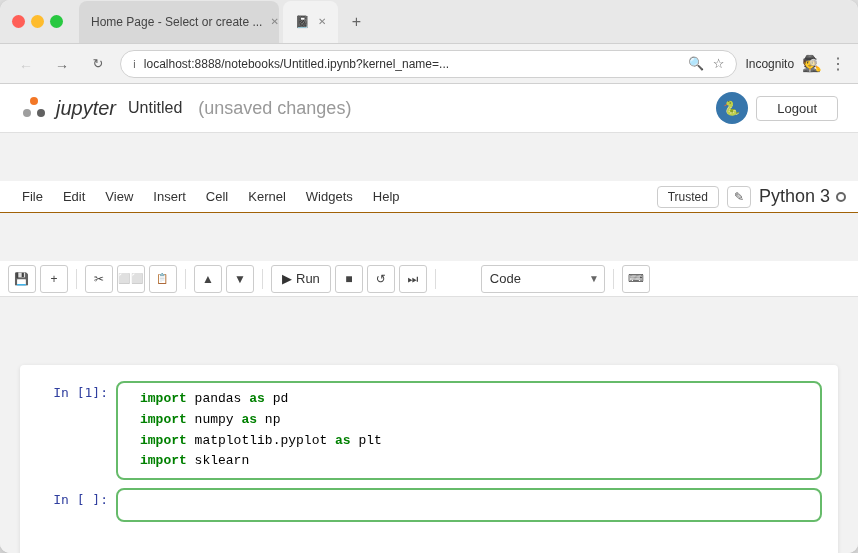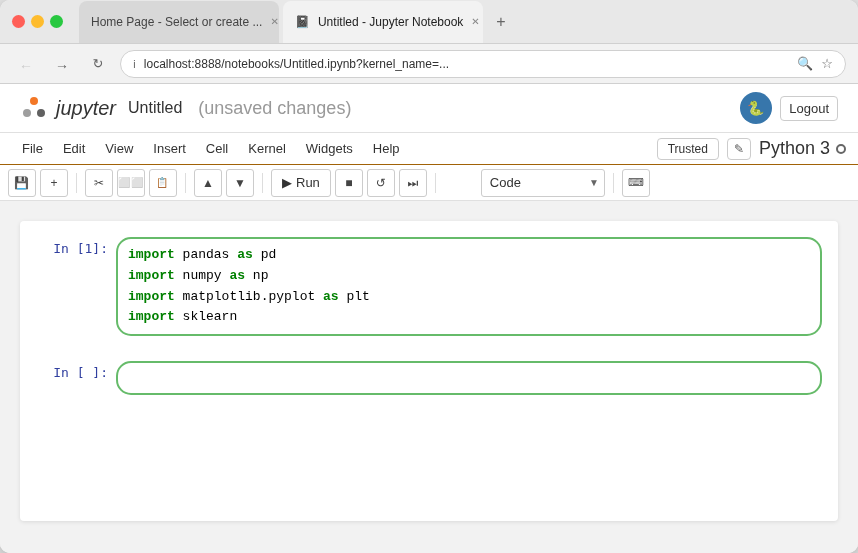--- a/index.html
+++ b/index.html
@@ -176,20 +176,21 @@
       cursor: pointer;
     }
 
     
     .jupyter-content {
       flex: 1;
       background: #f2f2f2;
       overflow: hidden;
       display: flex;
       flex-direction: column;
+      gap: 48px;
     }
 
     
     .jupyter-header {
       background: white;
       border-bottom: 1px solid #e0e0e0;
       padding: 8px 20px;
       display: flex;
       align-items: center;
       gap: 12px;
@@ -238,21 +239,21 @@
       background: #3776ab;
       border-radius: 50%;
       display: flex;
       align-items: center;
       justify-content: center;
       color: white;
       font-size: 14px;
     }
 
     .logout-btn {
-      padding: 4px 8px;
+      padding: 4px 20px;
       border: 1px solid #ccc;
       border-radius: 4px;
       background: white;
       font-size: 13px;
       cursor: pointer;
       color: #333;
     }
 
     
     .menu-bar {
@@ -417,39 +418,39 @@
       border-radius: 4px;
       box-shadow: 0 1px 4px rgba(0,0,0,0.1);
       padding: 16px;
       min-height: 300px;
     }
 
     
     .cell {
       display: flex;
       align-items: flex-start;
-      margin-bottom: 25px;
+      margin-bottom: 8px;
     }
 
     .cell-prompt {
       width: 80px;
       flex-shrink: 0;
       font-size: 13px;
       color: #303f9f;
       font-family: monospace;
       padding-top: 4px;
       text-align: right;
       padding-right: 8px;
     }
 
     .cell-content {
       flex: 1;
       border: 2px solid #ec4899;
-      border-radius: 15px;
-      padding: 6px 10px;
+      border-radius: 8px;
+      padding: 6px 22px;
       font-family: 'Courier New', monospace;
       font-size: 13px;
       min-height: 30px;
       background: white;
     }
 
     .cell-content.active {
       border-color: #66bb6a;
     }
 
@@ -486,21 +487,20 @@
       <div class="traffic-light tl-yellow"></div>
       <div class="traffic-light tl-green"></div>
     </div>
     <div class="tab-bar">
       <div class="tab">
         <span>Home Page - Select or create ...</span>
         <span class="tab-close">✕</span>
       </div>
       <div class="tab active">
         <span style="font-size:12px;">📓</span>
-        <span>Untitled - Jupyter Notebook</span>
         <span class="tab-close">✕</span>
       </div>
       <div class="new-tab-btn">
         <span>+</span>
       </div>
     </div>
   </div>
 
   <div class="address-bar">
     <div class="nav-btn disabled">
@@ -510,20 +510,25 @@
       <span>→</span>
     </div>
     <div class="nav-btn refresh-btn">
       <span>↻</span>
     </div>
     <div class="url-bar">
       <span class="lock-icon">ℹ</span>
       <span class="url-text">localhost:8888/notebooks/Untitled.ipynb?kernel_name=...</span>
       <span class="search-icon-btn">🔍</span>
       <span class="bookmark-icon">☆</span>
+    </div>
+    <div class="profile-area">
+      <span class="incognito-label">Incognito</span>
+      <span class="incognito-icon">🕵</span>
+      <span class="more-btn">⋮</span>
     </div>
   </div>
 
   <div class="jupyter-content">
 
     <div class="jupyter-header">
       <div class="jupyter-logo">
 
         <svg class="jupyter-logo-icon" viewBox="0 0 28 28" xmlns="http://www.w3.org/2000/svg">
           <circle cx="14" cy="7" r="4" fill="#f37726"></circle>

